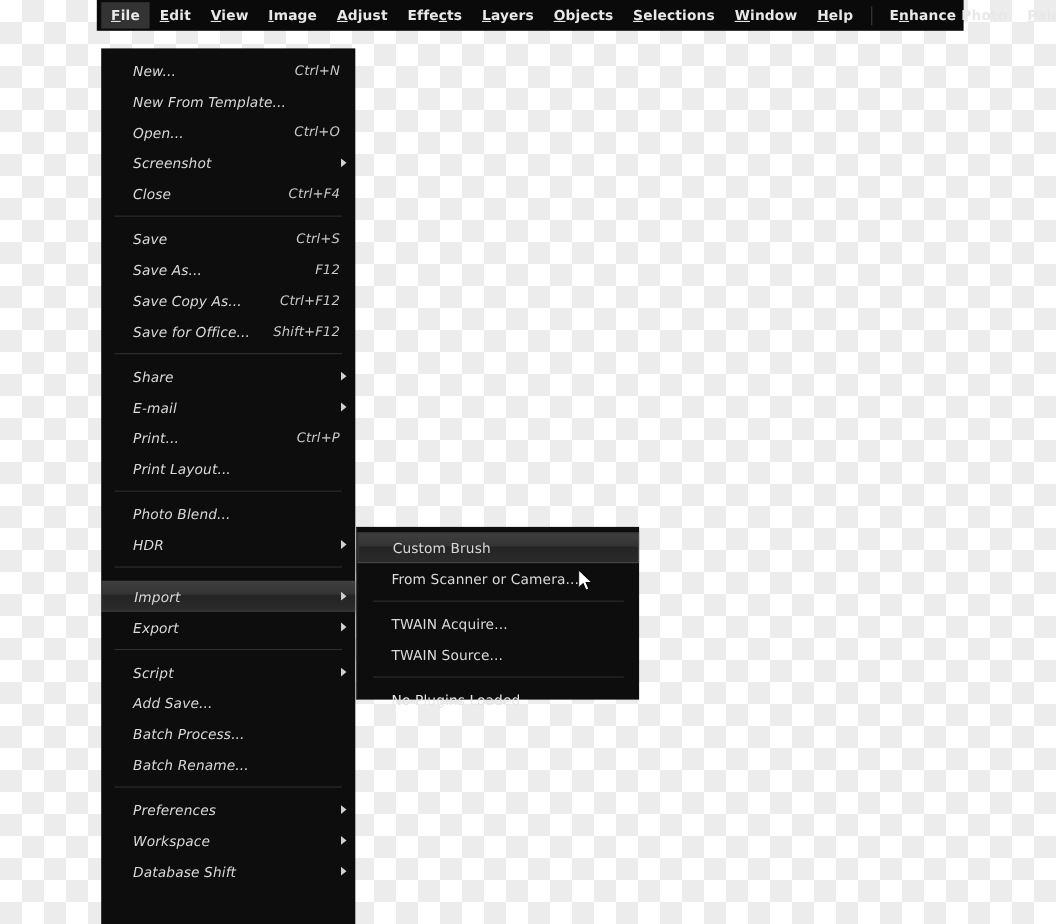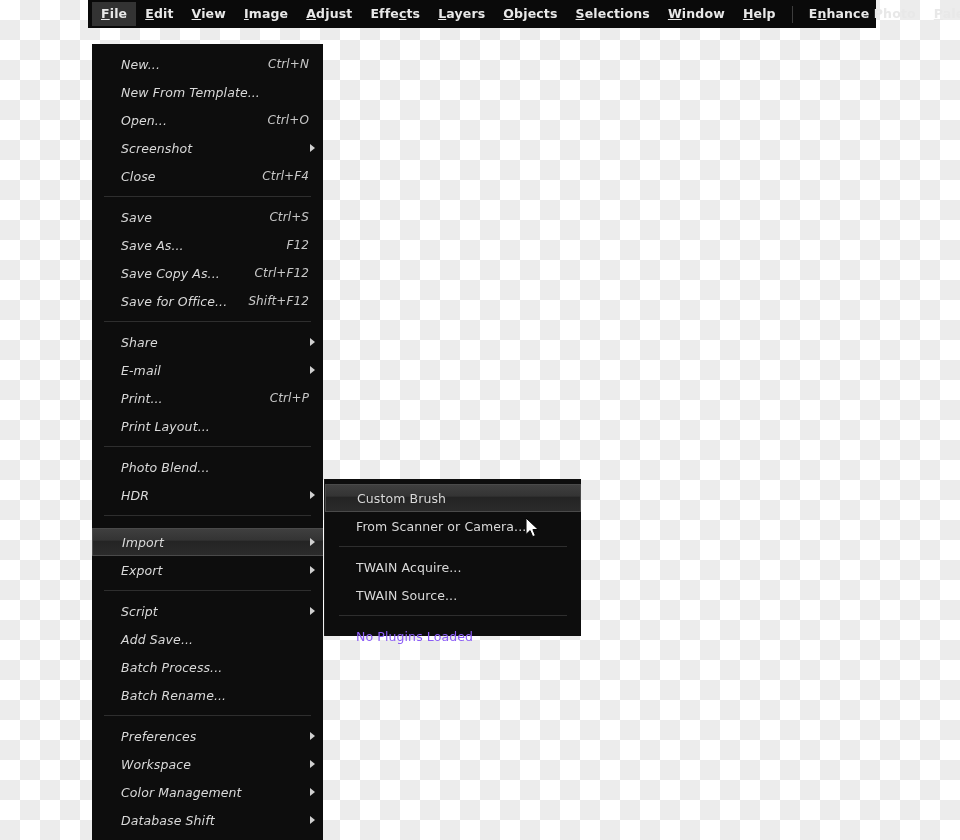--- a/index.html
+++ b/index.html
@@ -111,21 +111,21 @@
   .menu-row .arrow {
     position: absolute;
     right: 8px;
     width: 0;
     height: 0;
     border-top: 4px solid transparent;
     border-bottom: 4px solid transparent;
     border-left: 5px solid #d0d0d0;
   }
   .menu-row.disabled .label {
-    color: #8b5cf6;
+    color: #e5e5e5;
   }
   .menu-row.highlight {
     background: linear-gradient(to bottom, #3f3f3f 0%, #343434 42%, #242424 48%, #2b2b2b 100%);
     border: 1px solid #4a4a4a;
   }
   #file-menu .menu-row.highlight {
     border-right: none;
     margin-top: 12px;
   }
   .menu-sep {
@@ -260,24 +260,20 @@
     <div class="menu-sep"></div>
     <div class="menu-row">
       <span class="label">Preferences</span>
       <span class="arrow"></span>
     </div>
     <div class="menu-row">
       <span class="label">Workspace</span>
       <span class="arrow"></span>
     </div>
     <div class="menu-row">
-      <span class="label">Color Management</span>
-      <span class="arrow"></span>
-    </div>
-    <div class="menu-row">
       <span class="label">Database Shift</span>
       <span class="arrow"></span>
     </div>
   </div>
 
 <div id="import-submenu" class="menu-panel">
     <div class="menu-row highlight">
       <span class="label">Custom Brush</span>
     </div>
     <div class="menu-row">

